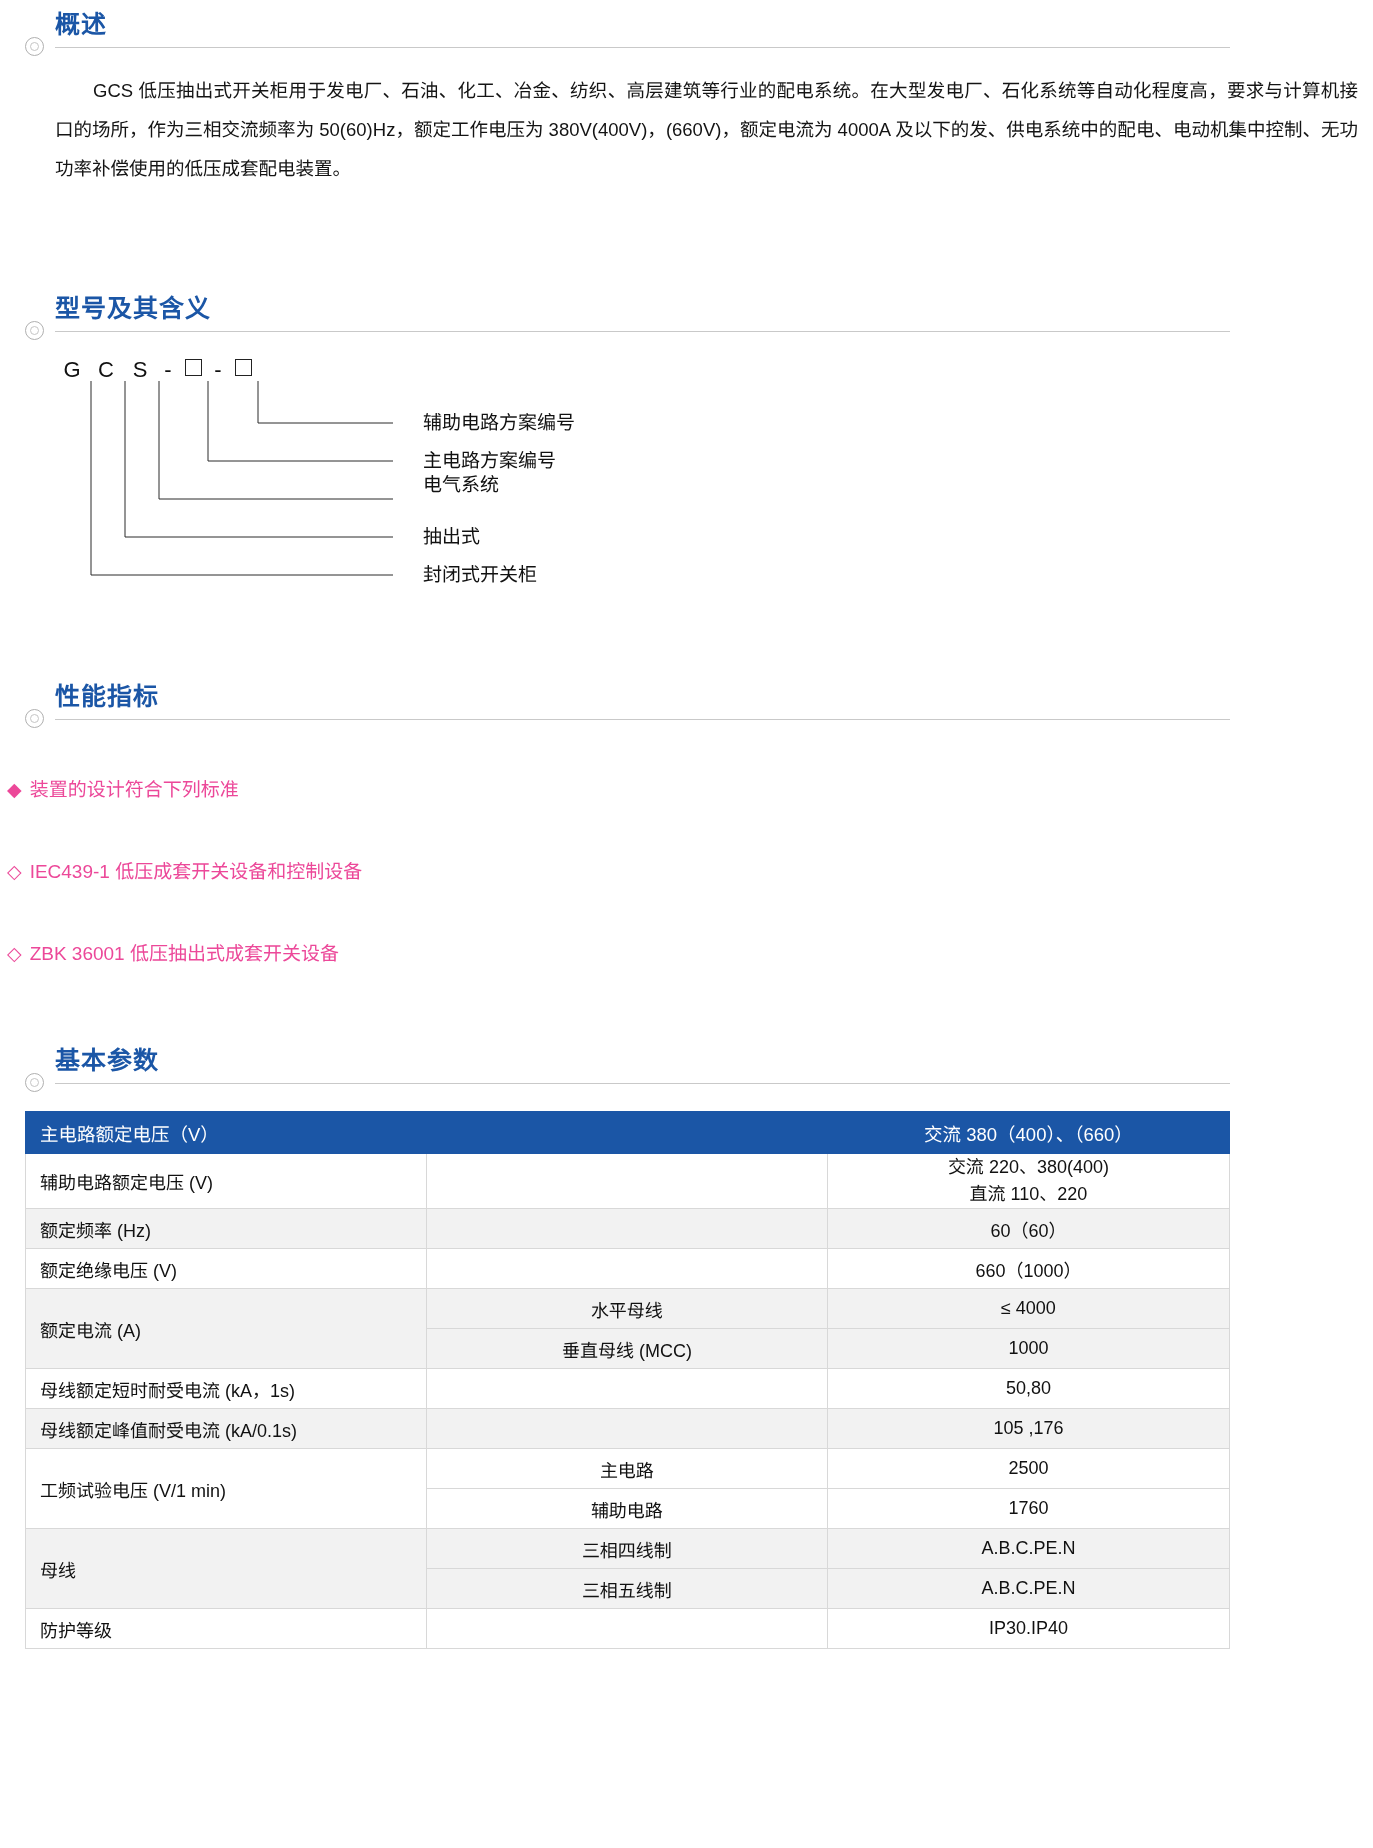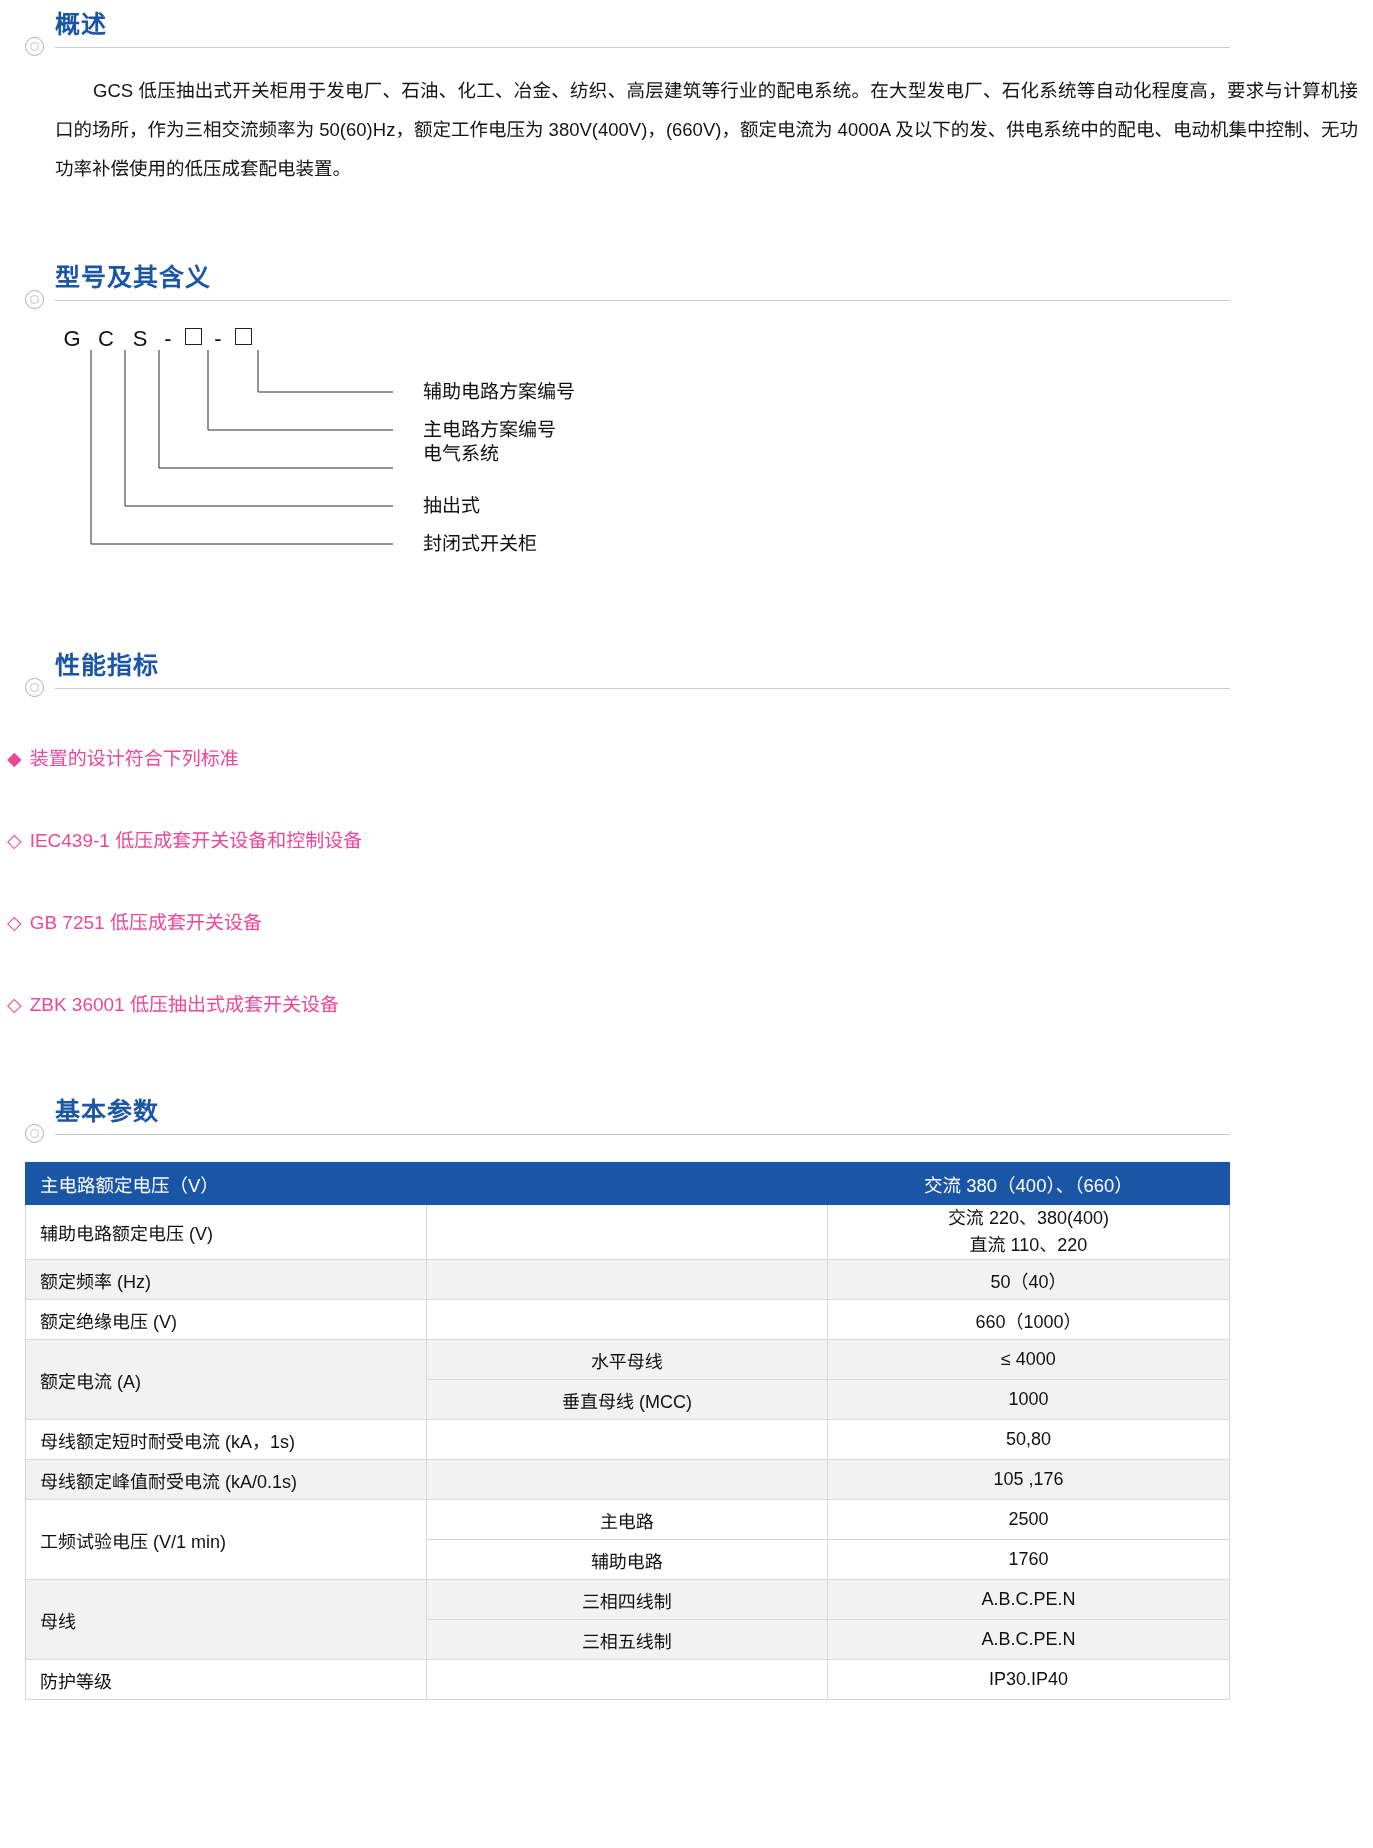--- a/index.html
+++ b/index.html
@@ -186,21 +186,21 @@
 
   <div class="section">
     <div class="sec-head">
       <span class="sec-bullet"></span>
       <div class="sec-title">概述</div>
       <div class="sec-rule"></div>
     </div>
     <p class="overview-body">GCS 低压抽出式开关柜用于发电厂、石油、化工、冶金、纺织、高层建筑等行业的配电系统。在大型发电厂、石化系统等自动化程度高，要求与计算机接口的场所，作为三相交流频率为 50(60)Hz，额定工作电压为 380V(400V)，(660V)，额定电流为 4000A 及以下的发、供电系统中的配电、电动机集中控制、无功功率补偿使用的低压成套配电装置。</p>
   </div>
 
-  <div class="section" style="margin-top:72px;">
+  <div class="section" style="margin-top:103px;">
     <div class="sec-head">
       <span class="sec-bullet"></span>
       <div class="sec-title">型号及其含义</div>
       <div class="sec-rule"></div>
     </div>
 
     <div class="model-wrap">
       <div class="model-letters">
         <span class="ml-g">G</span><span class="ml-c">C</span><span class="ml-s">S</span><span class="ml-d1">-</span><span class="ml-b1"><span class="sqr"></span></span><span class="ml-d2">-</span><span class="ml-b2"><span class="sqr"></span></span>
       </div>
@@ -234,23 +234,20 @@
       <div class="sec-title">性能指标</div>
       <div class="sec-rule"></div>
     </div>
 
     <div class="perf-list" style="margin-left:-18px;">
       <div class="perf-item">
         <span class="mk">◆</span><span>装置的设计符合下列标准</span>
       </div>
       <div class="perf-item">
         <span class="mk">◇</span><span>IEC439-1 低压成套开关设备和控制设备</span>
-      </div>
-      <div class="perf-item">
-        <span class="mk">◇</span><span>GB 7251 低压成套开关设备</span>
       </div>
       <div class="perf-item">
         <span class="mk">◇</span><span>ZBK 36001 低压抽出式成套开关设备</span>
       </div>
     </div>
   </div>
 
   <div class="section" style="margin-top:72px;">
     <div class="sec-head">
       <span class="sec-bullet"></span>
@@ -278,21 +275,21 @@
           <td></td>
           <td class="center two-line">
             <div>交流 220、380(400)</div>
             <div>直流 110、220</div>
           </td>
         </tr>
 
         <tr class="shade">
           <td>额定频率 (Hz)</td>
           <td></td>
-          <td class="center">50（40）</td>
+          <td class="center">60（60）</td>
         </tr>
 
         <tr>
           <td>额定绝缘电压 (V)</td>
           <td></td>
           <td class="center">660（1000）</td>
         </tr>
 
         <tr class="shade">
           <td rowspan="2">额定电流 (A)</td>

